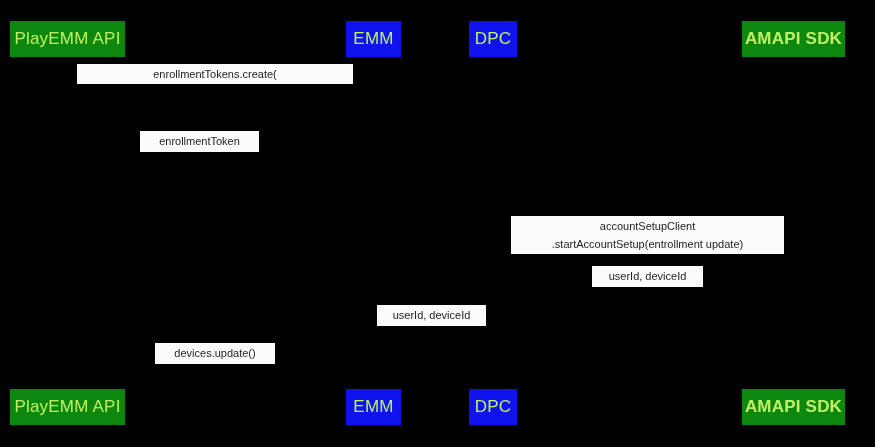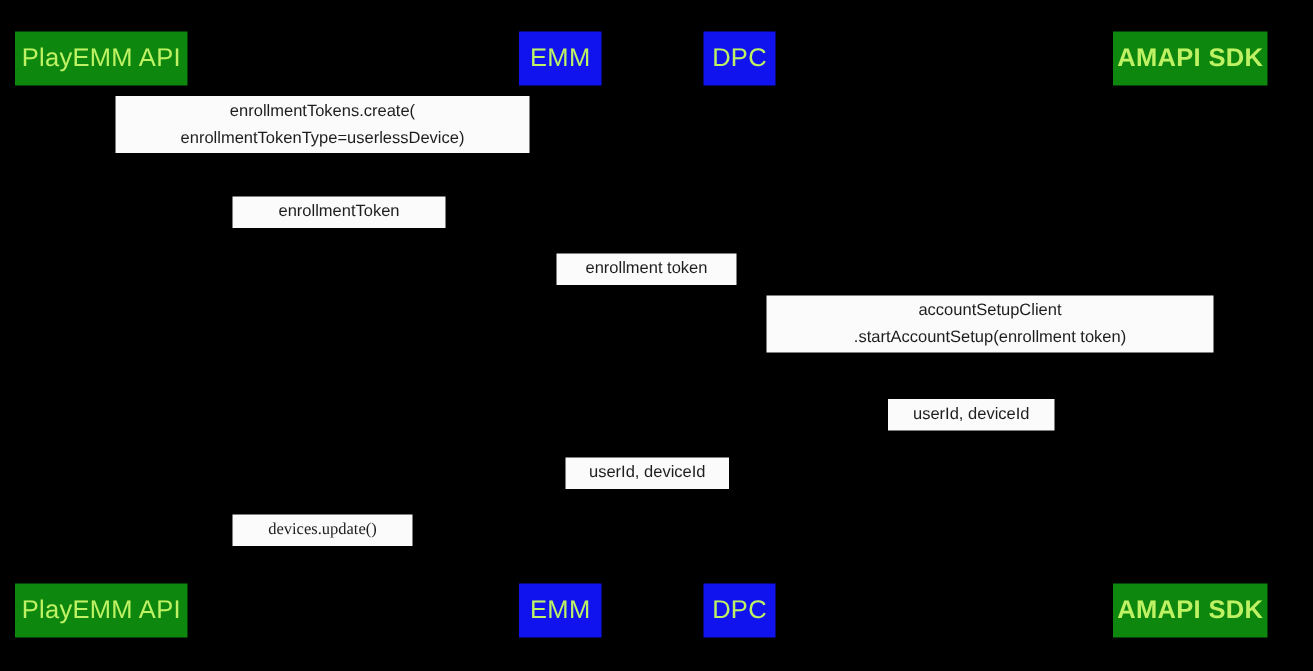--- a/index.html
+++ b/index.html
@@ -39,49 +39,47 @@
     color: #1e1e1e;
     font-size: 11px;
     line-height: 19px;
     text-align: center;
     padding: 1px 0;
     white-space: nowrap;
     box-sizing: border-box;
   }
   .msg.twoline { line-height: 18px; }
   .m1 { left: 77px;  top: 64px;  width: 276px; }
-  .m2 { left: 155px; top: 131px; width: 142px; }
+  .m2 { left: 140px; top: 131px; width: 119px; }
   .m3 { left: 371px; top: 169px; width: 120px; }
-  .m4 { left: 511px; top: 197px; width: 298px; }
+  .m4 { left: 511px; top: 216px; width: 273px; }
   .m5 { left: 592px; top: 266px; width: 111px; }
   .m6 { left: 377px; top: 305px; width: 109px; }
-  .m7 { left: 155px; top: 343px; width: 120px; font-family: Liberation Serif, serif; }
+  .m7 { left: 155px; top: 343px; width: 120px; }
 </style>
 </head>
 <body>
 
 <div class="canvas">
 
   <div class="actor green row-top pos-playemm">PlayEMM API</div>
   <div class="actor blue row-top pos-emm">EMM</div>
   <div class="actor blue row-top pos-dpc">DPC</div>
   <div class="actor green row-top pos-amapi">AMAPI SDK</div>
 
   <div class="msg twoline m1">
     <div>enrollmentTokens.create(</div>
-    <div>enrollmentTokenType=userlessDevice)</div>
   </div>
 
   <div class="msg m2">enrollmentToken</div>
 
-  <div class="msg m3">enrollment token</div>
 
   <div class="msg twoline m4">
     <div>accountSetupClient</div>
-    <div>.startAccountSetup(enrollment token)</div>
+    <div>.startAccountSetup(entrollment update)</div>
   </div>
 
   <div class="msg m5">userId, deviceId</div>
 
   <div class="msg m6">userId, deviceId</div>
 
   <div class="msg m7">devices.update()</div>
 
   <div class="actor green row-bottom pos-playemm">PlayEMM API</div>
   <div class="actor blue row-bottom pos-emm">EMM</div>

